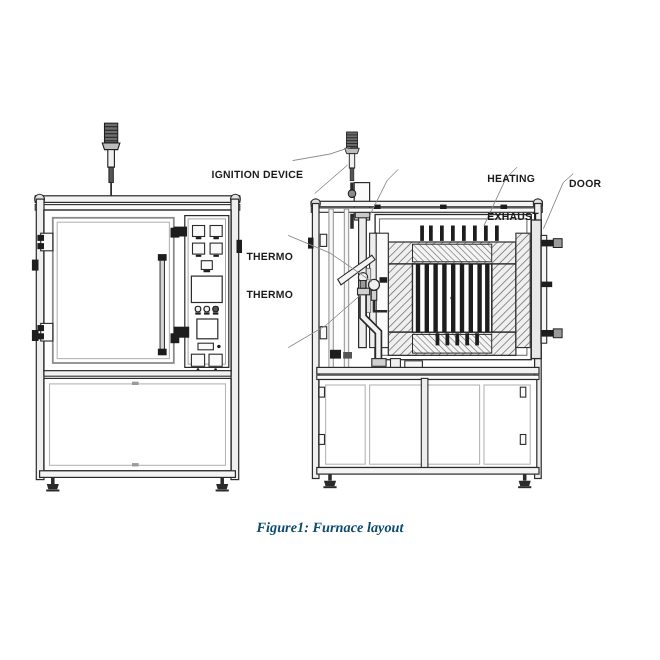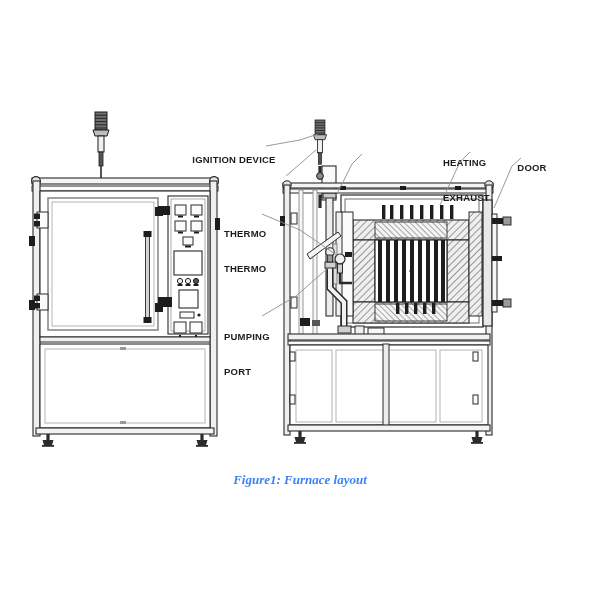--- a/index.html
+++ b/index.html
@@ -35,21 +35,21 @@
   #caption{
     position:absolute;
     left:0;
     top:472px;
     width:600px;
     text-align:center;
     font-family:"Liberation Serif", serif;
     font-style:italic;
     font-weight:bold;
     font-size:13px;
-    color:#3b82f6;
+    color:#0c4a6e;
   }
 </style>
 </head>
 <body>
 
 <div id="figure-root">
 
   <svg id="drawing" viewBox="0 0 600 600">
     <defs>
       <pattern id="hatch" width="5" height="5" patternTransform="rotate(45)" patternUnits="userSpaceOnUse">
@@ -343,20 +343,16 @@
 
   <div class="lbl" style="left:506px;top:150px;">
     <span>DOOR</span>
   </div>
 
   <div class="lbl" style="left:224px;top:205px;">
     <div>THERMO</div>
     <div>THERMO</div>
   </div>
 
-  <div class="lbl" style="left:224px;top:308px;">
-    <div>PUMPING</div>
-    <div>PORT</div>
-  </div>
 
   <div id="caption">Figure1: Furnace layout</div>
 
 </div>
 
 </body></html>

